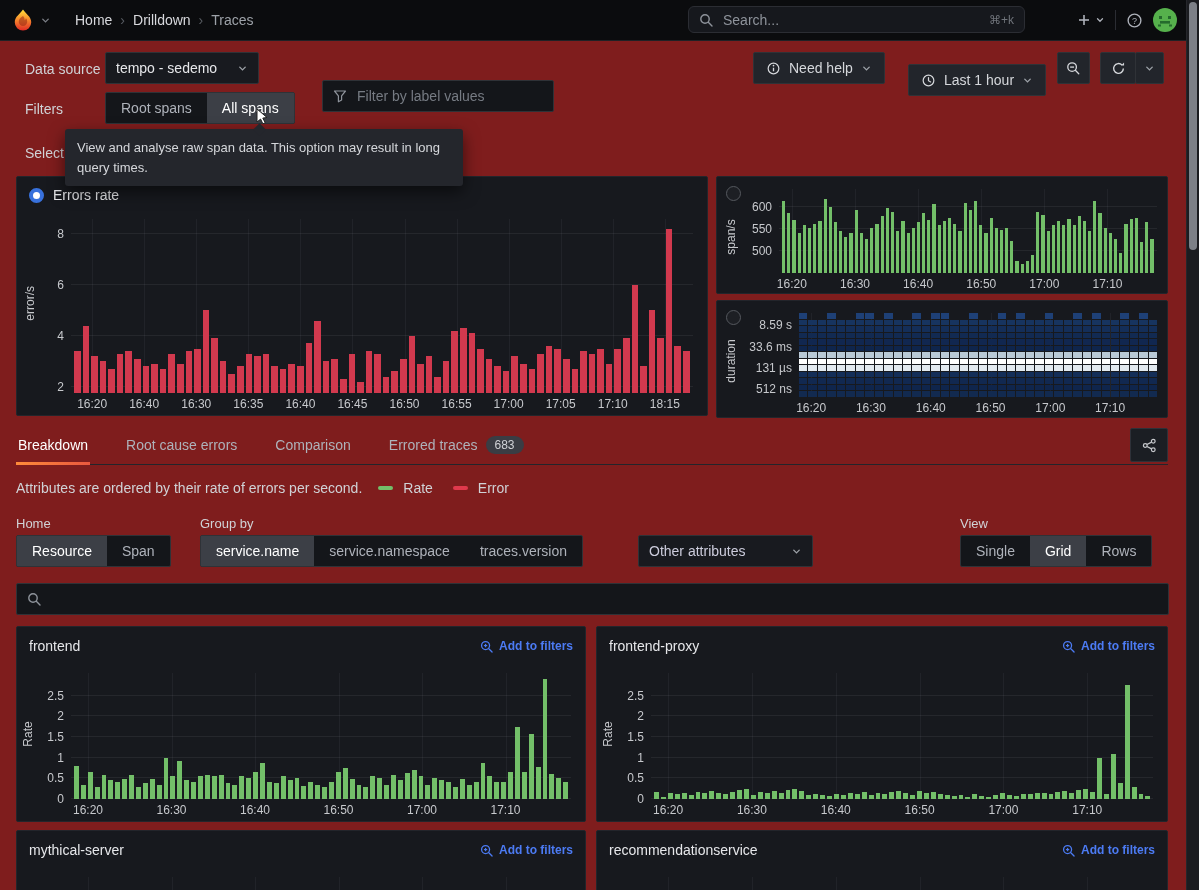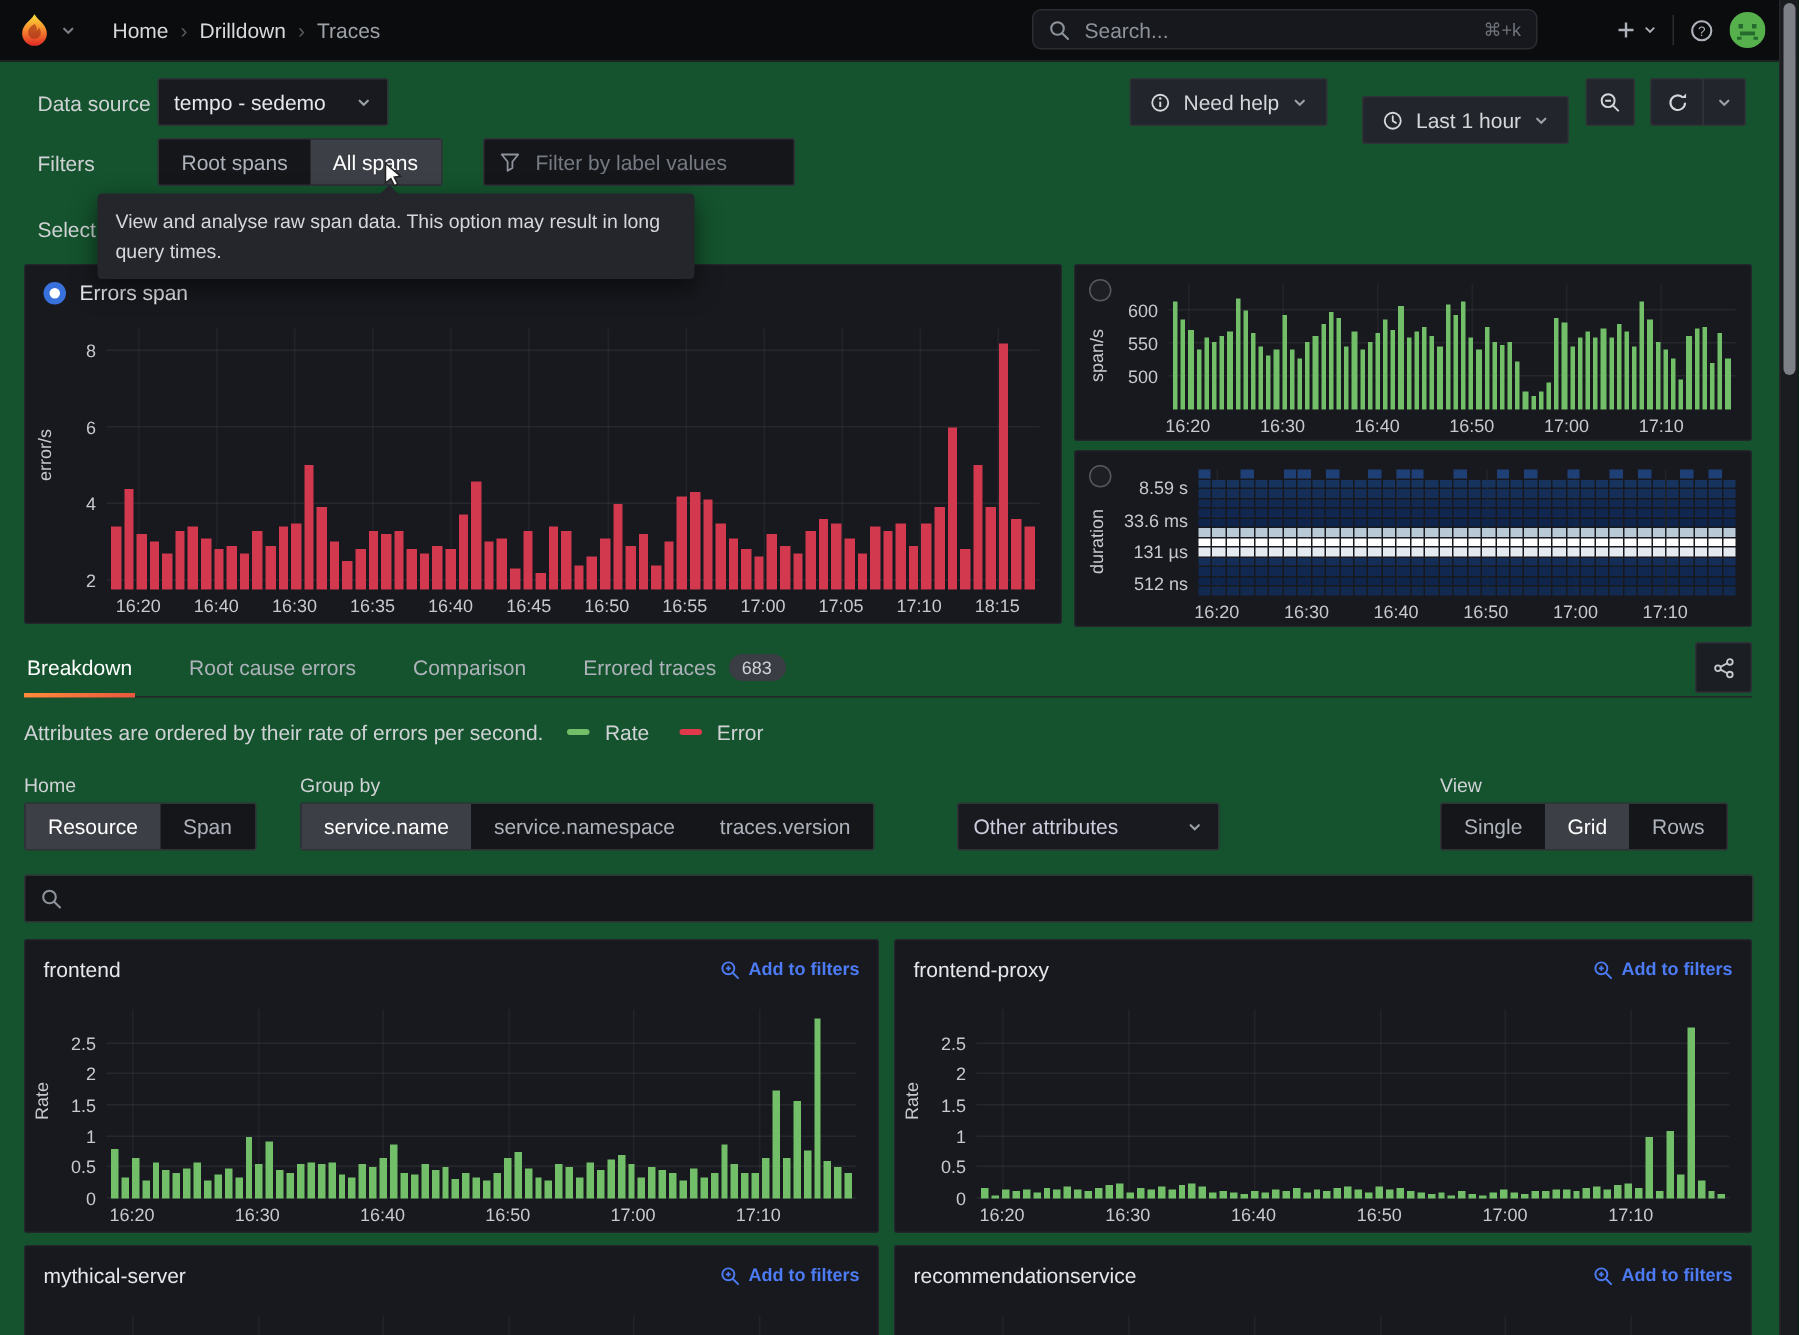--- a/index.html
+++ b/index.html
@@ -1,16 +1,16 @@
 <!DOCTYPE html>
 <html><head>
 <meta charset="utf-8">
 <style>
   html,body{margin:0;padding:0;background:#000;}
-  .app{position:relative;width:1199px;height:890px;background:#14532d;overflow:hidden;
+  .app{position:relative;width:1199px;height:890px;background:#7f1d1d;overflow:hidden;
        font-family:"Liberation Sans","DejaVu Sans",sans-serif;color:#ccccdc;font-size:14px;}
   svg{display:block}
   
   .nav{position:absolute;left:0;top:0;width:100%;height:40px;background:#0b0c0e;
        border-bottom:1px solid #1f2125;display:flex;align-items:center;}
   .nav-left{display:flex;align-items:center;gap:6px;padding-left:12px;}
   .crumbs{display:flex;align-items:center;margin-left:18px;gap:8px;}
   .crumb{color:#d8d9dd;font-weight:500;}
   .crumb.last{color:#9da2a8;font-weight:400;}
   .crumb-sep{color:#585c62;}
@@ -227,21 +227,21 @@
           <path d="M3 4.5 6 7.5 9 4.5" fill="none" stroke="currentColor" stroke-width="1.5" stroke-linecap="round"></path>
         </svg>
     </span>
   </div>
 
   <span class="row-label" style="left:25px;top:101px">Filters</span>
   <div class="seg" style="left:105px;top:92px">
     <span class="opt">Root spans</span>
     <span class="opt active">All spans</span>
   </div>
-  <div class="inputbox" style="left:322px;top:92px;width:208px">
+  <div class="inputbox" style="left:322px;top:80px;width:232px">
     <span>
       <svg width="14" height="14" viewBox="0 0 14 14">
           <path d="M1.5 2h11L8.6 6.8V11l-3.2 1.8V6.8Z" fill="none" stroke="currentColor" stroke-width="1.2" stroke-linejoin="round"></path>
         </svg>
     </span>
     <input type="text" placeholder="Filter by label values" style="">
   </div>
 
   <span class="select-metric">Select metric</span>
 
@@ -251,21 +251,21 @@
 
   <span class="cursor">
     <svg width="13" height="17" viewBox="0 0 13 17">
         <path d="M1 1l10 8.5-4.2.6 2.4 4.6-2.3 1.1-2.3-4.7L1 14z" fill="#fff" stroke="#222" stroke-width="1"></path>
       </svg>
   </span>
 
   <section class="panel main-panel" style="left:16px;top:176px;width:692px;height:240px">
     <div class="panel-head">
       <span class="radio on"></span>
-      <span class="panel-title">Errors span</span>
+      <span class="panel-title">Errors rate</span>
     </div>
     <span class="rot" style="left:6px;top:46%">error/s</span>
     <div class="chartbox" style="grid-template-columns: 30px 1fr;">
         <div class="ylabels">
           <div class="ytick" style="bottom: calc(3.64964% - 7px);">2</div>
           <div class="ytick" style="bottom: calc(32.8467% - 7px);">4</div>
           <div class="ytick" style="bottom: calc(62.0438% - 7px);">6</div>
           <div class="ytick" style="bottom: calc(91.2409% - 7px);">8</div>
         </div>
         <div class="plot">

